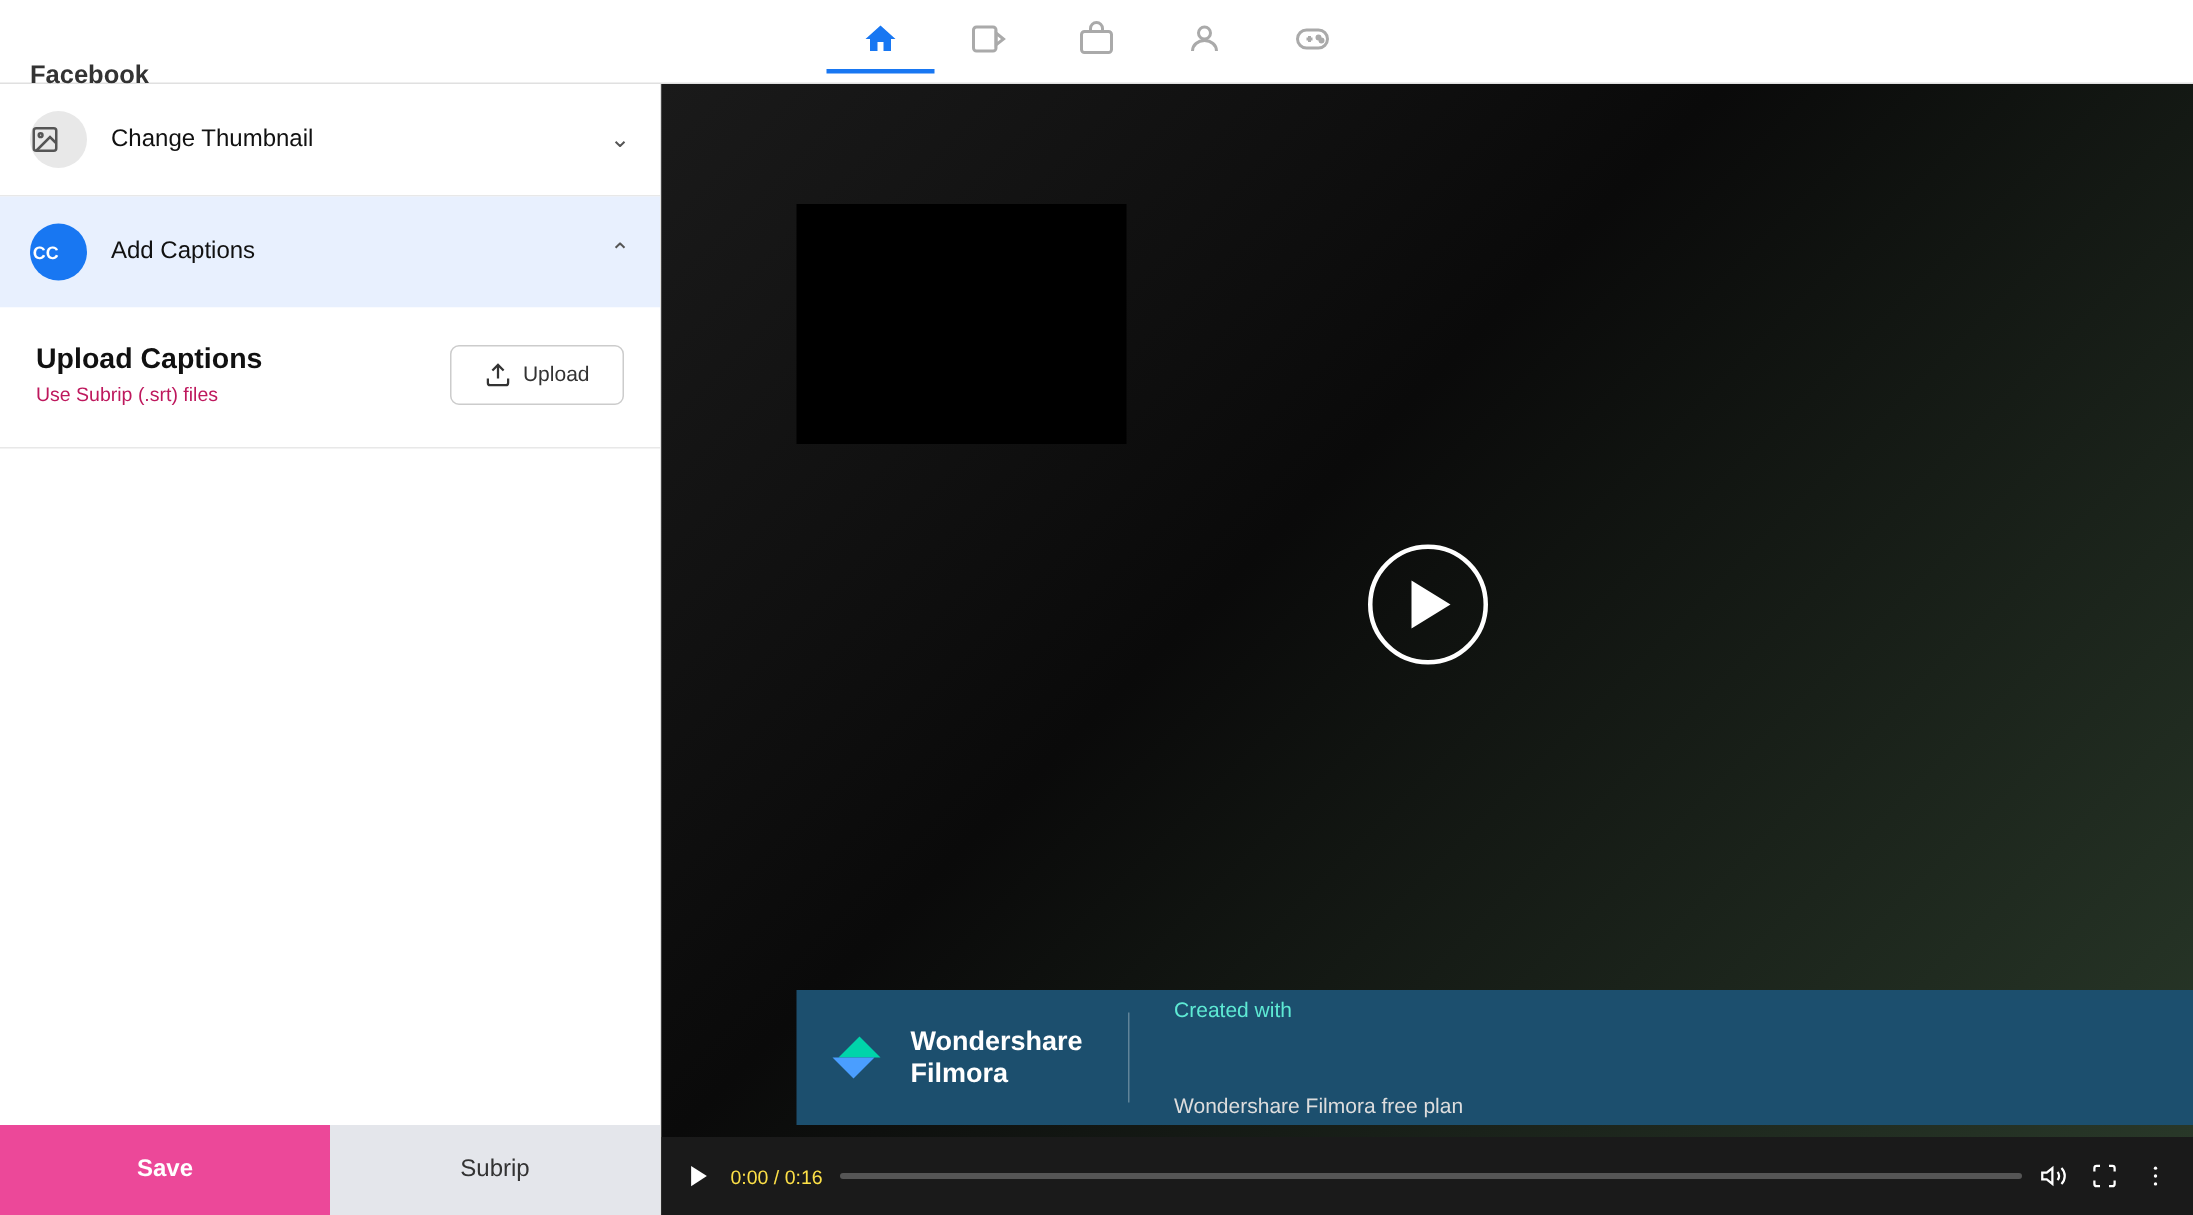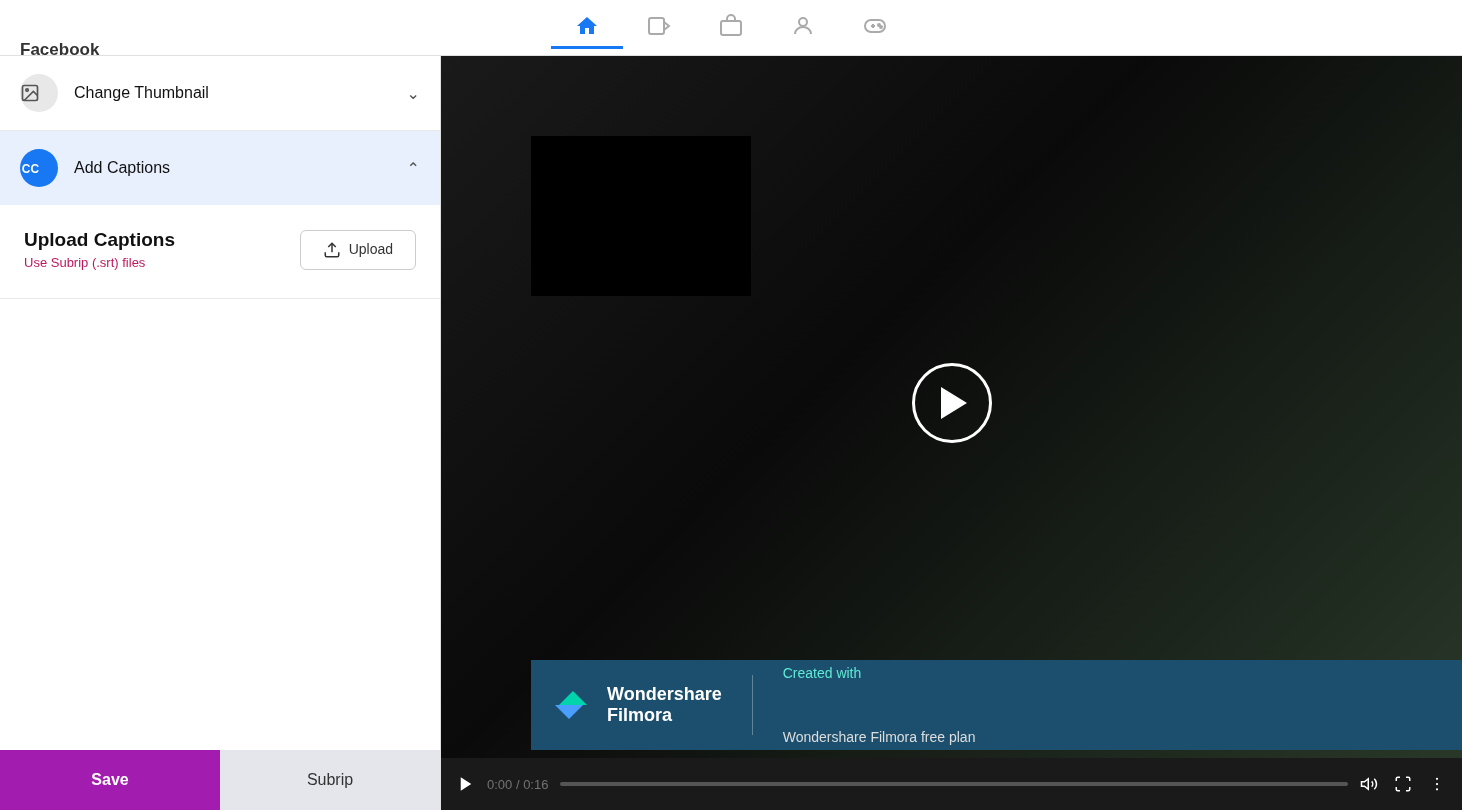--- a/index.html
+++ b/index.html
@@ -174,21 +174,21 @@
       position: absolute;
       bottom: 0;
       left: 0;
       right: 0;
       display: flex;
       gap: 0;
       height: 60px;
     }
     .save-btn {
       flex: 1;
-      background: #a21caf;
+      background: #ec4899;
       color: #fff;
       border: none;
       font-size: 16px;
       font-weight: 600;
       cursor: pointer;
     }
     .cancel-btn {
       flex: 1;
       background: #e4e6eb;
       color: #333;
@@ -327,21 +327,21 @@
       right: 0;
     }
     .ctrl-icon {
       color: #fff;
       cursor: pointer;
       display: flex;
       align-items: center;
       font-size: 18px;
     }
     .time-display {
-      color: #737373;
+      color: #fde047;
       font-size: 13px;
       white-space: nowrap;
     }
     .progress-bar {
       flex: 1;
       height: 4px;
       background: #555;
       border-radius: 2px;
       position: relative;
     }

